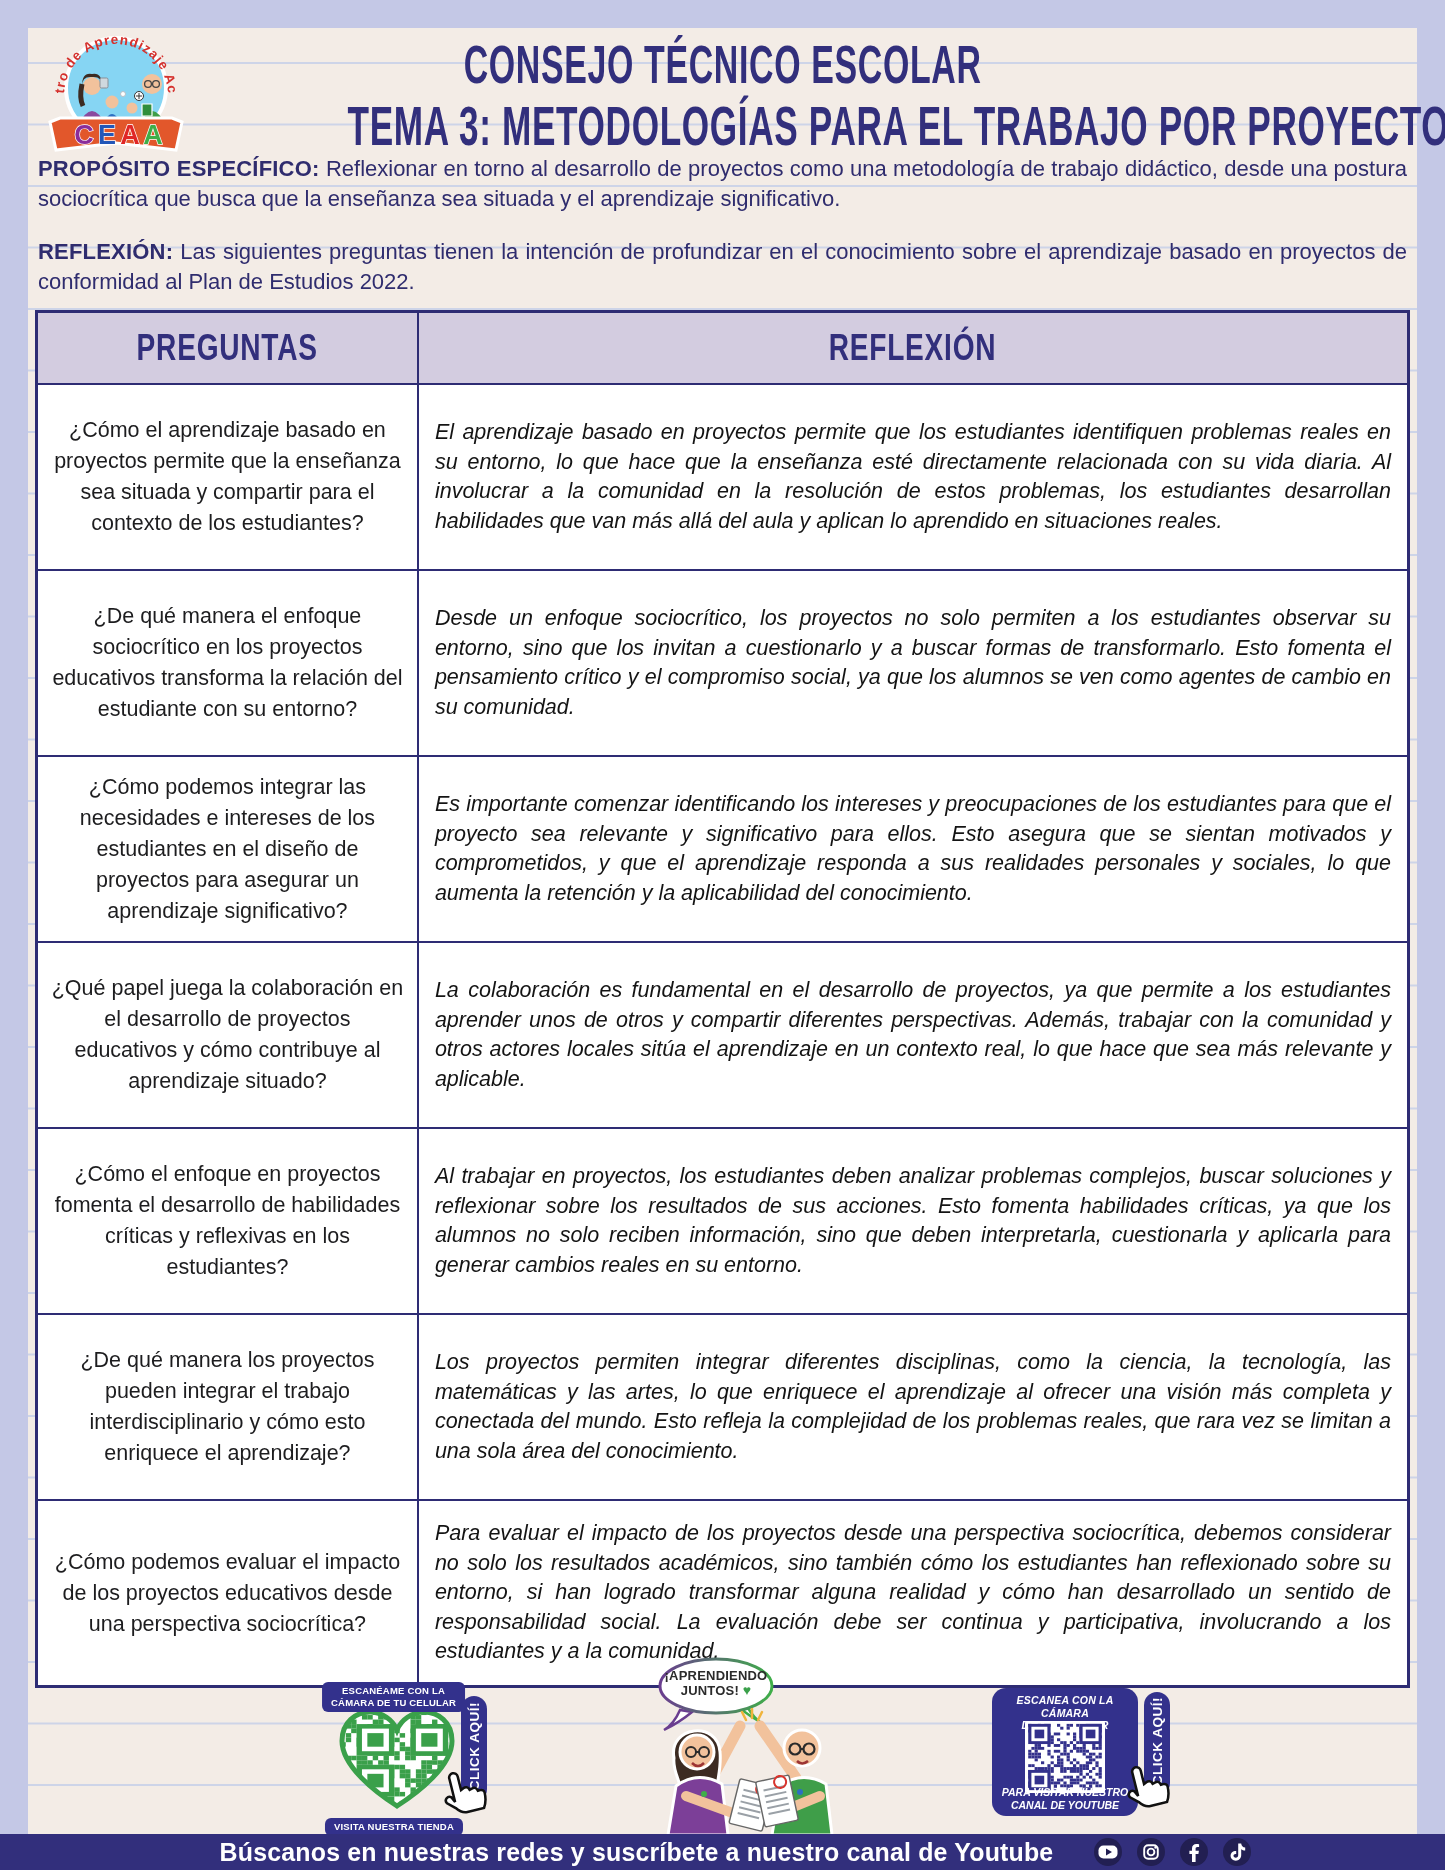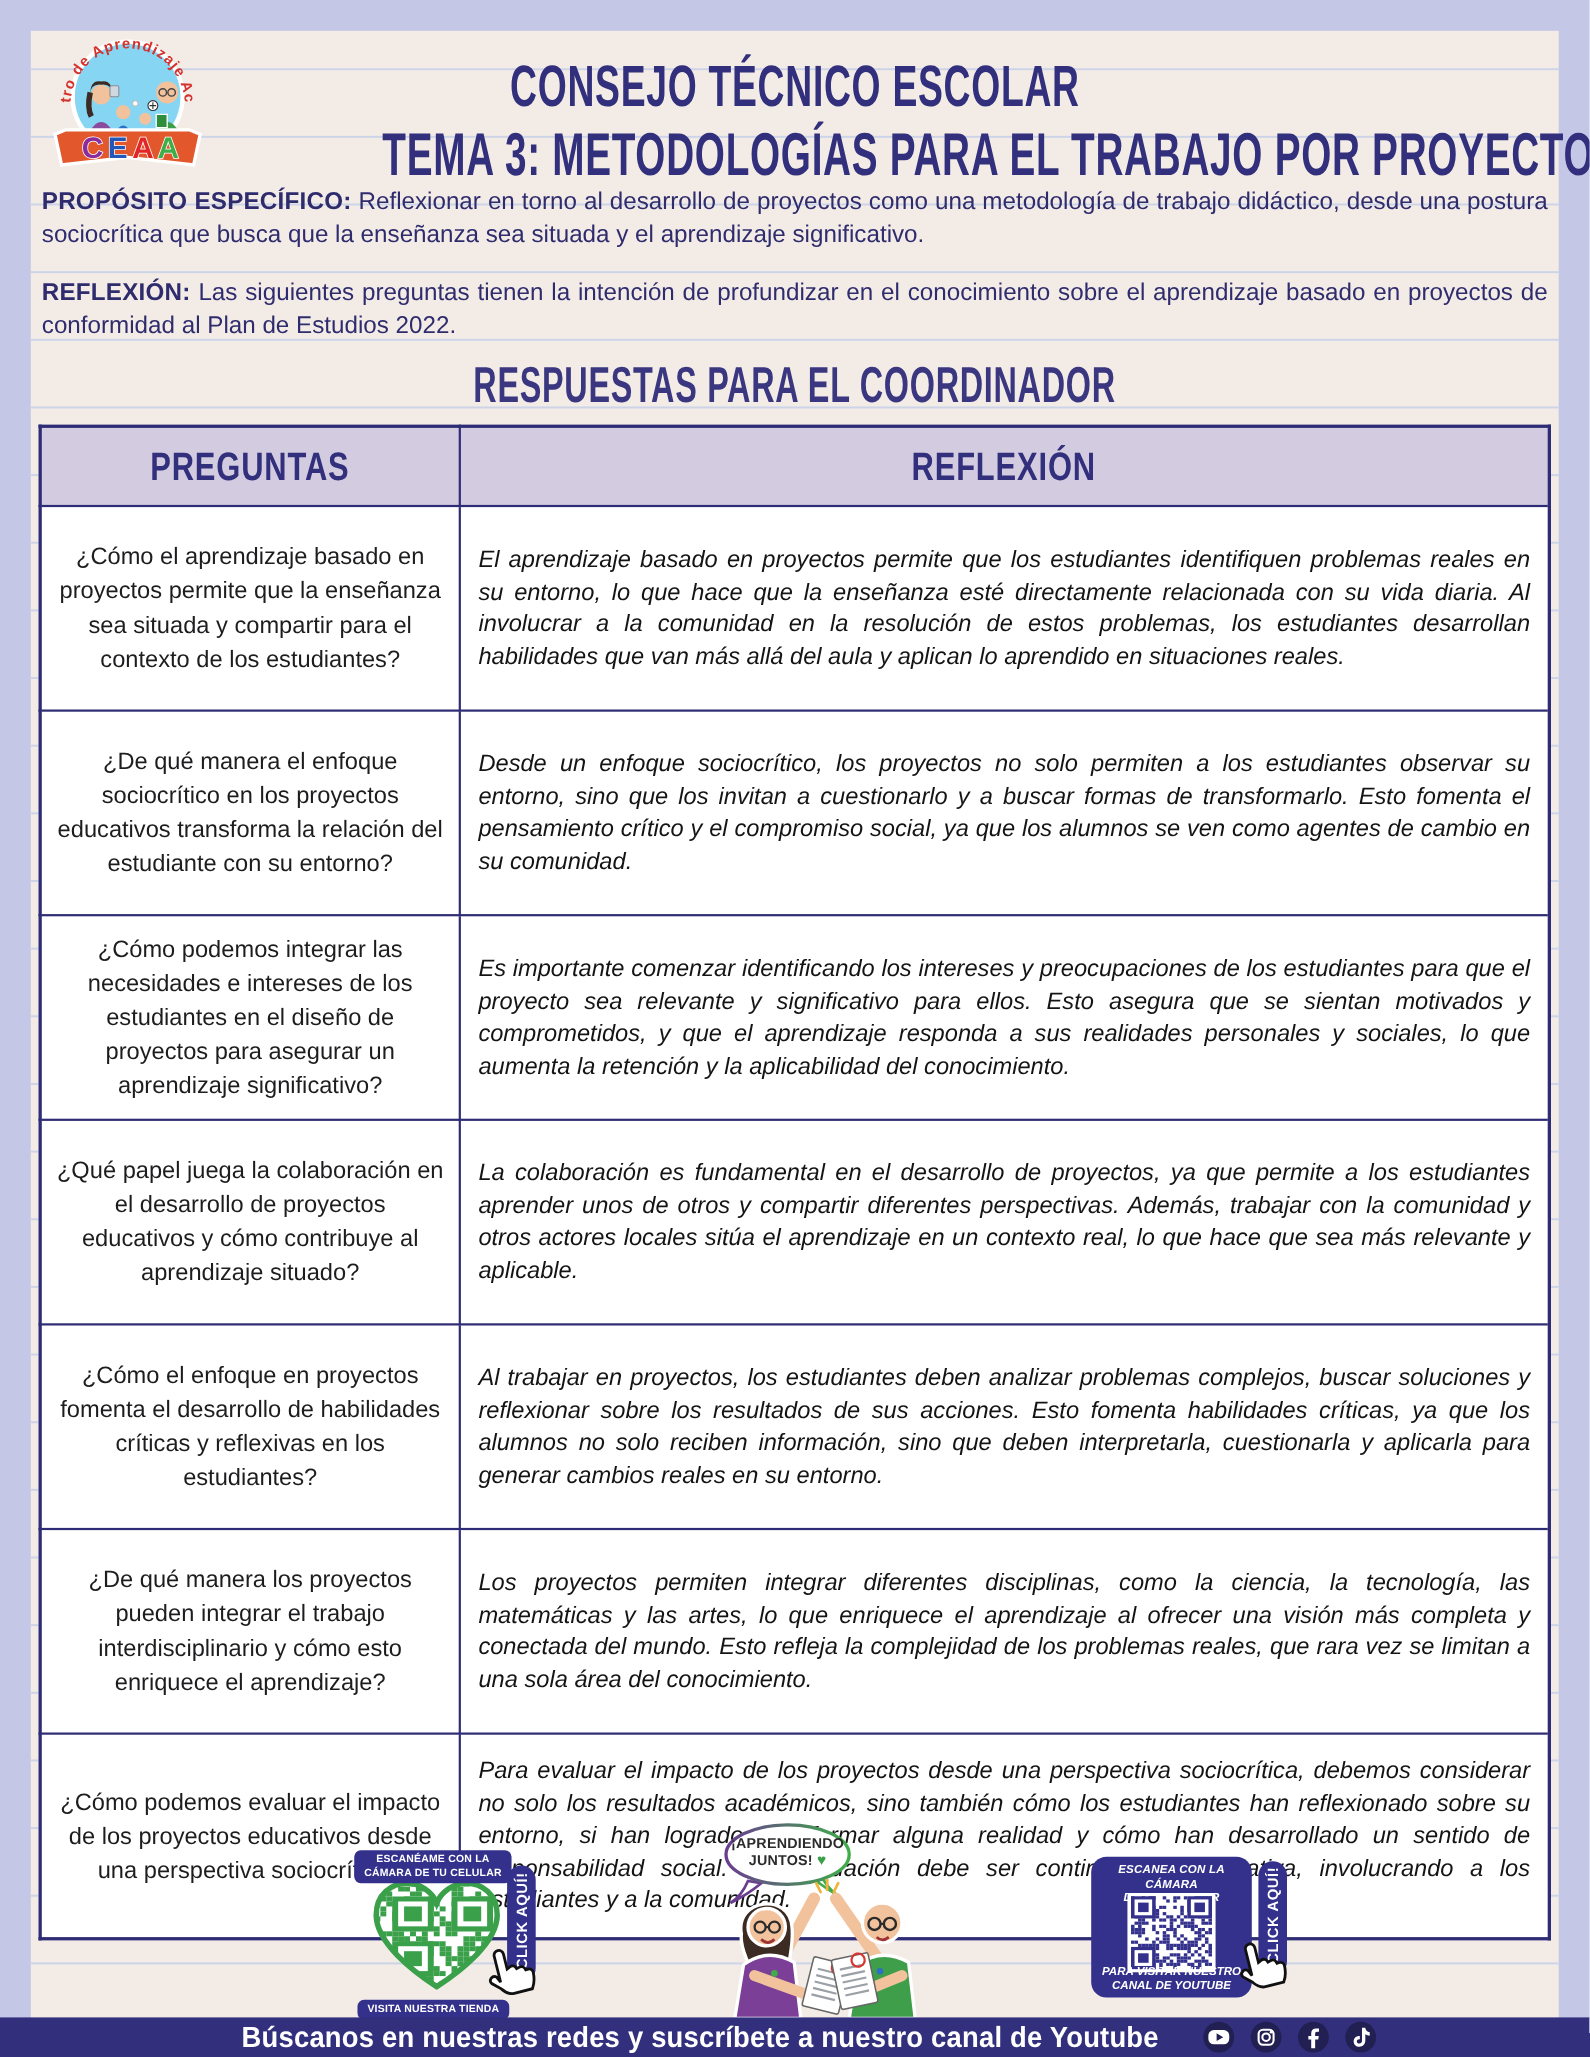--- a/index.html
+++ b/index.html
@@ -11,21 +11,21 @@
   .page{position:absolute;inset:0;background:#c4c8e6;}
   .content{
     position:absolute;left:28px;top:28px;width:1389px;height:1807px;
     background-color:#f3ece6;
     background-image:linear-gradient(#cdd4e8 0, #cdd4e8 2px, transparent 2px);
     background-size:100% 61.5px;
     background-position:0 34px;
   }
   
   .logo-wrap{position:absolute;left:12px;top:2px;width:152px;height:124px;}
-  .titles{text-align:center;padding-top:24px;line-height:1;}
+  .titles{text-align:center;padding-top:10px;line-height:1;}
   .title-line{color:#322f7c;font-weight:bold;white-space:nowrap;}
   .cond{display:inline-block;transform:scaleX(0.64);transform-origin:center;letter-spacing:1px;white-space:nowrap;}
   .t1{font-size:53px;}
   .t2{font-size:55px;margin-top:8px;}
   
   .para{
     margin:0 10px;color:#2f2c6e;font-size:22px;line-height:29.5px;
     text-align:justify;
   }
   .para b{letter-spacing:.2px;}
@@ -162,21 +162,20 @@
     </div>
 
     <div class="titles">
       <div class="title-line t1"><span class="cond">CONSEJO TÉCNICO ESCOLAR</span></div>
       <div class="title-line t2"><span class="cond">TEMA 3: METODOLOGÍAS PARA EL TRABAJO POR PROYECTOS.</span></div>
     </div>
 
     <p class="para para-1"><b>PROPÓSITO ESPECÍFICO:</b> <span>Reflexionar en torno al desarrollo de proyectos como una metodología de trabajo didáctico, desde una postura sociocrítica que busca que la enseñanza sea situada y el aprendizaje significativo.</span></p>
     <p class="para para-2"><b>REFLEXIÓN:</b> <span>Las siguientes preguntas tienen la intención de profundizar en el conocimiento sobre el aprendizaje basado en proyectos de conformidad al Plan de Estudios 2022.</span></p>
 
-    <div class="section-title"><span class="cond">RESPUESTAS PARA EL COORDINADOR</span></div>
 
     <table class="qa">
       <colgroup>
           <col class="c-q">
           <col>
         </colgroup>
       <thead>
         <tr>
           <th><span class="cond" style="transform:scaleX(.78)">PREGUNTAS</span></th>
           <th><span class="cond" style="transform:scaleX(.78)">REFLEXIÓN</span></th>

